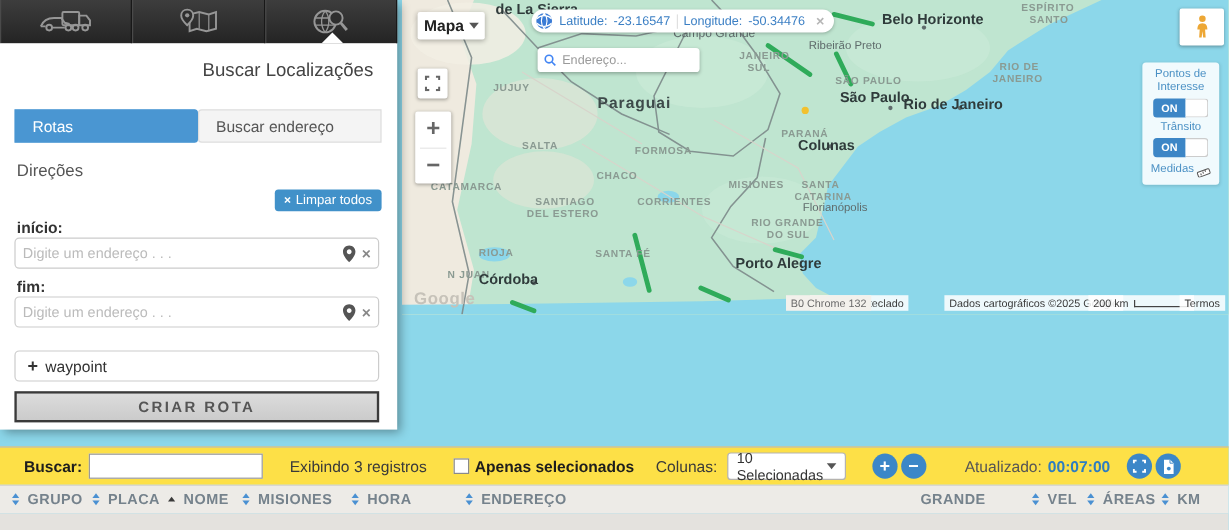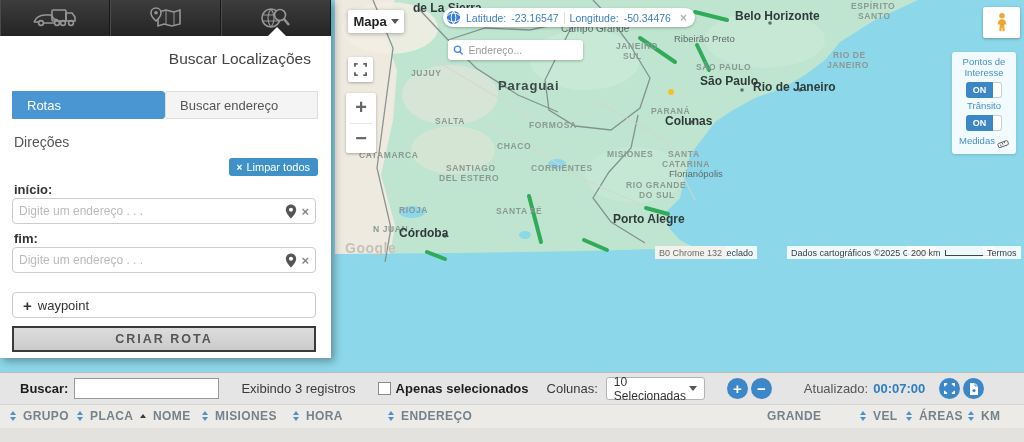--- a/index.html
+++ b/index.html
@@ -40,21 +40,21 @@
     box-shadow:0 1px 3px rgba(0,0,0,.3); display:flex; flex-direction:column; }
   .zoom-ctrl .zbtn { flex:1; display:flex; align-items:center; justify-content:center; font-size:20px; font-weight:bold; color:#666; cursor:pointer; }
   .zoom-ctrl .zdiv { height:1px; background:#e6e6e6; margin:0 4px; }
 
   .pegman-box { position:absolute; left:648px; top:7px; width:37px; height:31px; background:#fff; border-radius:2px;
     box-shadow:0 1px 3px rgba(0,0,0,.3); display:flex; align-items:center; justify-content:center; cursor:pointer; }
 
   .layers-panel { position:absolute; left:617px; top:52px; width:64px; background:rgba(255,255,255,.88); border-radius:3px;
     padding:5px 3px 6px; display:flex; flex-direction:column; align-items:center; gap:3px; box-shadow:0 1px 3px rgba(0,0,0,.15); }
   .layers-panel .lbl { font-size:9.5px; color:#4a90c4; text-align:center; line-height:1.15; }
-  .toggle { display:flex; width:36px; height:16px; cursor:pointer; }
+  .toggle { display:flex; width:46px; height:16px; cursor:pointer; }
   .toggle .on { width:27px; background:#3d86c6; color:#fff; font-size:9px; font-weight:bold;
     display:flex; align-items:center; justify-content:center; border-radius:3px 0 0 3px; }
   .toggle .off { flex:1; background:#fff; border:1px solid #ccc; border-left:none; border-radius:0 3px 3px 0; }
   .measures { display:flex; align-items:center; gap:2px; cursor:pointer; margin-top:2px; }
 
   .attr-chip { position:absolute; top:246px; height:13px; background:rgba(255,255,255,.85); font-size:9px; color:#3c3c3c;
     display:flex; align-items:center; padding:0 4px; white-space:nowrap; }
   .attr-overlay { position:absolute; top:246px; height:13px; background:#f3f1ec; font-size:9px; color:#6b6b6b;
     display:flex; align-items:center; padding:0 4px; z-index:3; white-space:nowrap; }
   .scalebar { width:46px; height:6px; border:1px solid #444; border-top:none; margin-left:4px; }
@@ -81,21 +81,21 @@
   .addr-input input::placeholder { color:#bbb; }
   .addr-input .clear-x { color:#888; font-weight:bold; font-size:13px; cursor:pointer; }
   .btn-waypoint { position:absolute; top:292px; left:12px; width:304px; height:26px; background:#fff; border:1px solid #ccc;
     border-radius:4px; display:flex; align-items:center; padding-left:10px; gap:6px; font-size:13px; color:#333; cursor:pointer; }
   .btn-waypoint b { font-size:15px; }
   .btn-create { position:absolute; top:326px; left:12px; width:304px; height:26px; background:linear-gradient(#dcdcdc,#cbcbcb);
     border:2px solid #3a3a3a; color:#555; font-size:12.5px; font-weight:bold; letter-spacing:2px; text-align:center;
     line-height:22px; cursor:pointer; }
 
   
-  .toolbar { position:absolute; left:0; top:372px; width:1024px; height:32px; background:#e5e5e5; border-top:1px solid #bdbbb7;
+  .toolbar { position:absolute; left:0; top:372px; width:1024px; height:32px; background:#fde047; border-top:1px solid #bdbbb7;
     display:flex; align-items:center; z-index:4; }
   .toolbar .t-label { font-size:13px; font-weight:bold; color:#1d1d1d; }
   .toolbar .t-text { font-size:13px; color:#3a3a3a; }
   .tb-search { margin-left:62px; width:145px; height:21px; border:1px solid #999; background:#fff; font-size:12px; padding:0 4px;
     outline:none; font-family:"Liberation Sans",sans-serif; position:absolute; left:0; }
   .chk { width:13px; height:13px; border:1px solid #8a8a8a; background:#fff; display:inline-block; cursor:pointer; }
   .dd { width:99px; height:23px; background:#fff; border:1px solid #b5b3af; border-radius:3px; display:flex; align-items:center;
     justify-content:space-between; padding:0 7px; font-size:12px; color:#333; cursor:pointer; }
   .circle-btn { width:21px; height:21px; border-radius:50%; background:#3c87c8; color:#fff; display:flex; align-items:center;
     justify-content:center; font-size:15px; font-weight:bold; cursor:pointer; line-height:1; }

